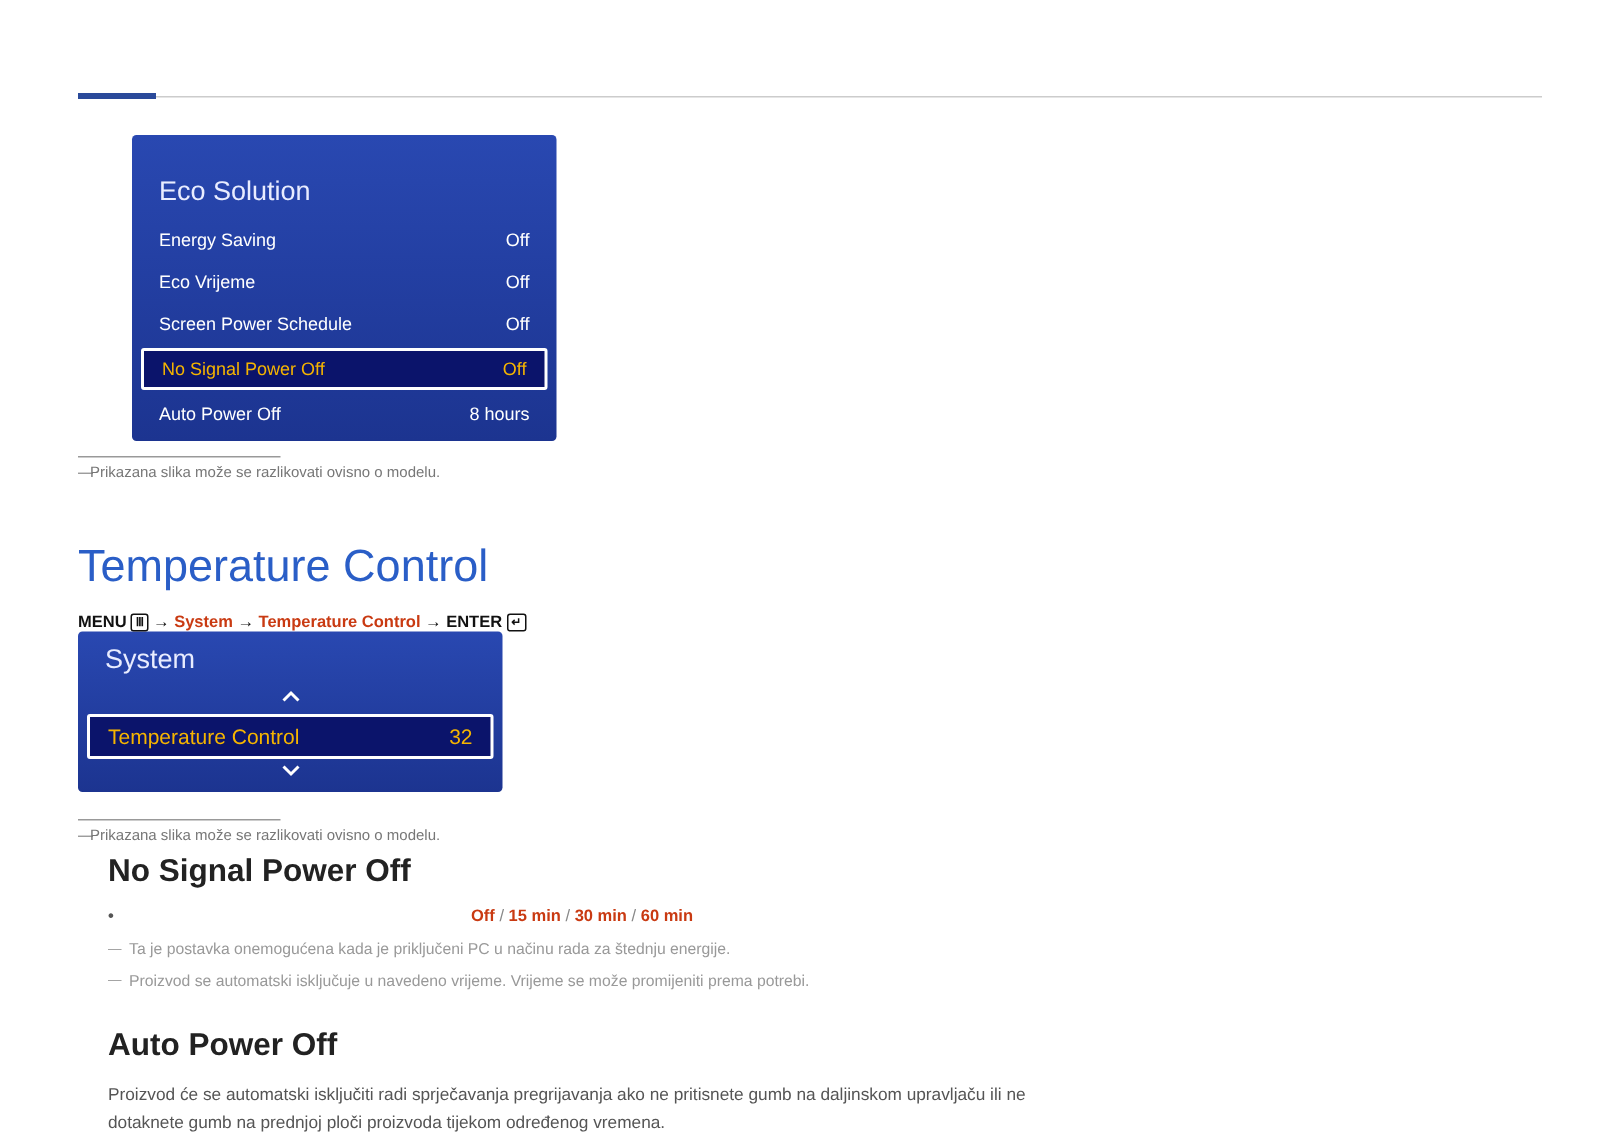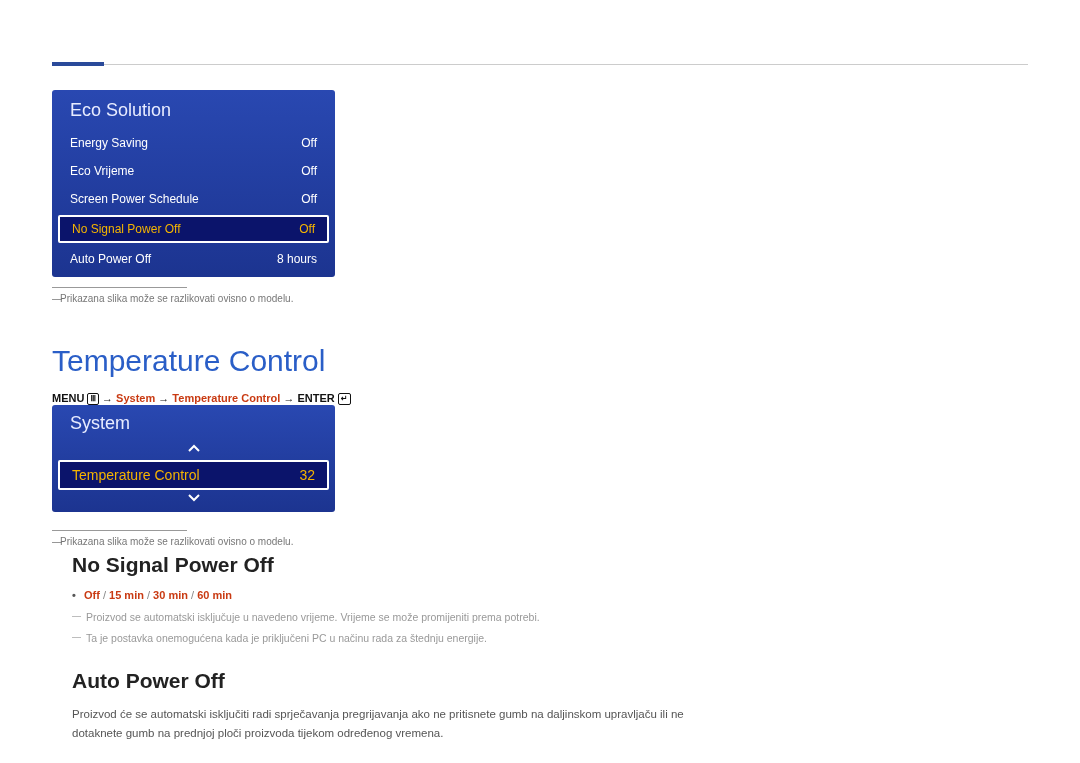--- a/index.html
+++ b/index.html
@@ -7,41 +7,41 @@
          width: 1080px; height: 763px; position: relative; overflow: hidden; }
   .top-rule { position: absolute; top: 64px; left: 52px; right: 52px;
               height: 1px; background: #ccc; }
   .top-accent { position: absolute; top: 62px; left: 52px; width: 52px; height: 4px;
                 background: #2a4a9a; }
   .content { position: absolute; top: 90px; left: 52px; right: 52px; bottom: 40px; }
   .col-l { float: left; width: 340px; }
   .col-r { float: left; width: 620px; margin-left: 20px; }
 
   .panel { background: linear-gradient(180deg,#2948b1 0%,#1c3490 100%);
-           color: #fff; border-radius: 3px; padding: 6px 0 4px; margin-bottom: 6px;
-           width: 283px; font-size: 12px; }
+           color: #fff; border-radius: 3px; padding: 23px 0 4px; margin-bottom: 6px;
+           width: 283px; font-size: 12px; margin-left: 36px; }
   .panel-title { font-size: 18px; font-weight: 400; padding: 4px 18px 8px; color: #e8ecff; }
   .row { display: flex; justify-content: space-between; padding: 7px 18px; align-items: flex-end; }
   .row span { font-weight: 300; }
   .row.sel { background: #0b146b; border: 2px solid #fff; margin: 2px 6px;
              border-radius: 2px; padding: 5px 12px; color: #f5b400; font-weight: 500; }
   .row.sel2 { background: #0b146b; border: 2px solid #fff; margin: 2px 6px;
               border-radius: 2px; padding: 5px 12px; color: #f5b400; font-weight: 500; }
   .updown { text-align: center; color: #fff; font-size: 12px; padding: 0 0 2px; }
   .updown svg { width: 14px; height: 10px; }
 
   .hr-small { width: 135px; height: 1px; background: #999; margin: 10px 0 4px; }
   .note { font-size: 10px; color: #777; line-height: 1.4; }
   .note .dash { display: inline-block; width: 8px; }
 
   .h1 { font-size: 30px; font-weight: 400; color: #2a5ec7; margin: 38px 0 14px; }
   .h2 { font-size: 21px; font-weight: 600; color: #222; margin: 4px 0 12px; }
   .body-p { font-size: 11.5px; color: #555; line-height: 1.7; margin-bottom: 6px; }
   .bullet { font-size: 11px; color: #c93a12; font-weight: 600; margin: 4px 0 8px;
-            padding-left: 12px; position: relative; }
+            padding-left: 12px; position: relative; text-align: center; }
   .bullet::before { content: "•"; position: absolute; left: 0; color: #555; }
   .sep { color: #888; font-weight: 400; }
   .subnote { font-size: 10.5px; color: #999; line-height: 1.6; padding-left: 14px;
              margin-bottom: 4px; position: relative; }
   .subnote::before { content: "―"; position: absolute; left: 0; top: 0; font-size: 9px; }
 
   .breadcrumb { font-size: 11px; font-weight: 700; margin-bottom: 0; color: #111; }
   .breadcrumb .arrow { font-weight: 400; color: #111; }
   .breadcrumb .red { color: #c93a12; }
   .icon-box { display: inline-block; border: 1px solid #111; border-radius: 2px;
@@ -121,20 +121,20 @@
     </div>
     <div class="hr-small" style="margin-top:18px;"></div>
     <div class="note">
       <span class="dash">―</span><span>Prikazana slika može se razlikovati ovisno o modelu.</span>
     </div>
   </div>
 
   <div class="col-r">
     <h2 class="h2">No Signal Power Off</h2>
     <div class="bullet">Off <span class="sep">/</span> 15 min <span class="sep">/</span> 30 min <span class="sep">/</span> 60 min</div>
+    <div class="subnote">Ta je postavka onemogućena kada je priključeni PC u načinu rada za štednju energije.</div>
     <div class="subnote">Proizvod se automatski isključuje u navedeno vrijeme. Vrijeme se može promijeniti prema potrebi.</div>
-    <div class="subnote">Ta je postavka onemogućena kada je priključeni PC u načinu rada za štednju energije.</div>
 
     <h2 class="h2" style="margin-top:22px;">Auto Power Off</h2>
     <p class="body-p">Proizvod će se automatski isključiti radi sprječavanja pregrijavanja ako ne pritisnete gumb na daljinskom upravljaču ili ne dotaknete gumb na prednjoj ploči proizvoda tijekom određenog vremena.</p>
 
   </div>
 </div>
 
 </body></html>

